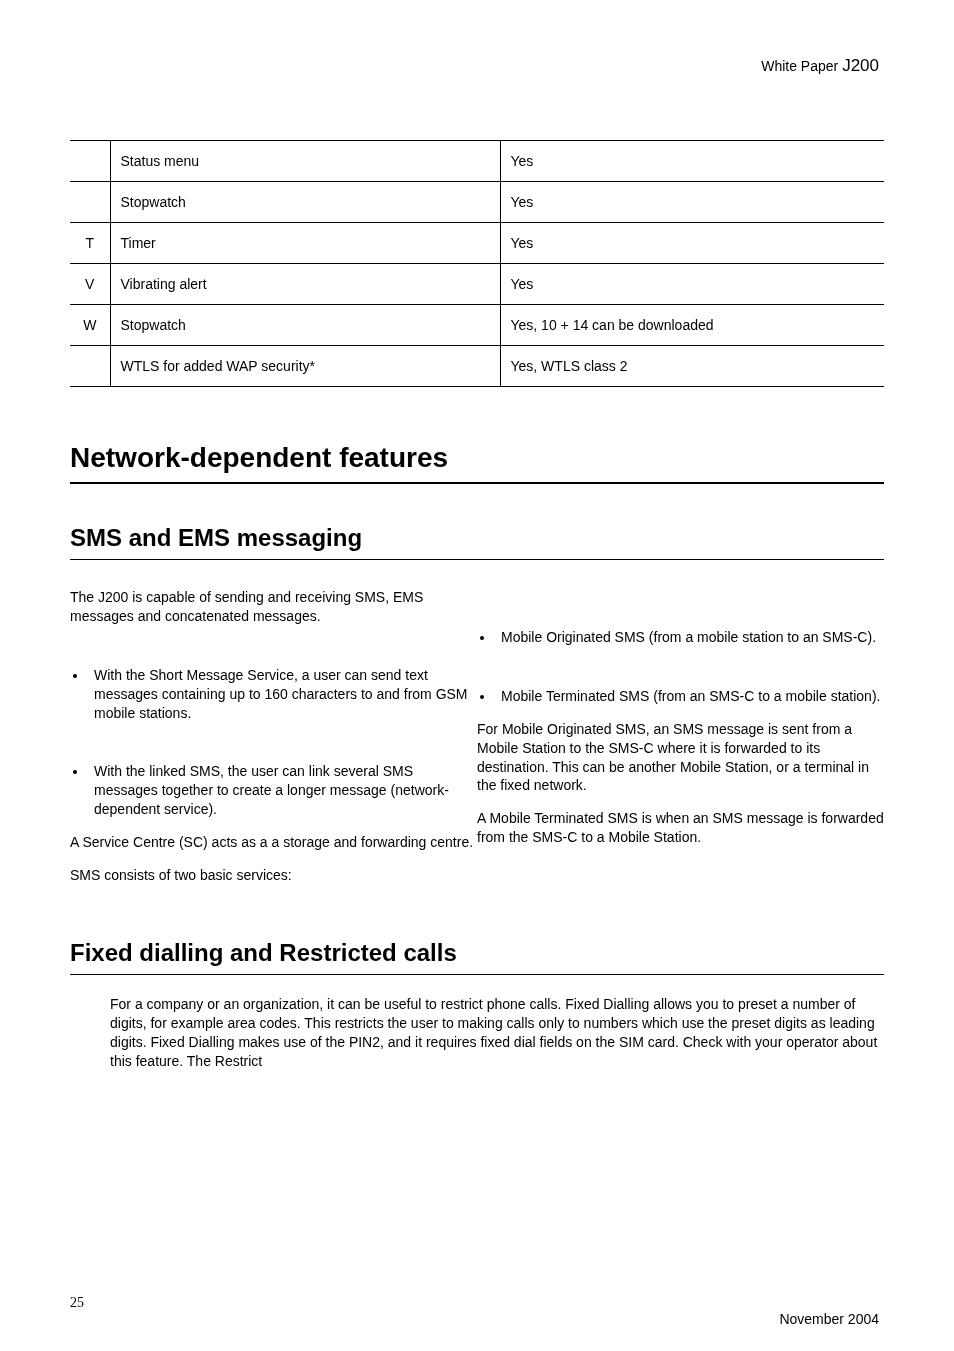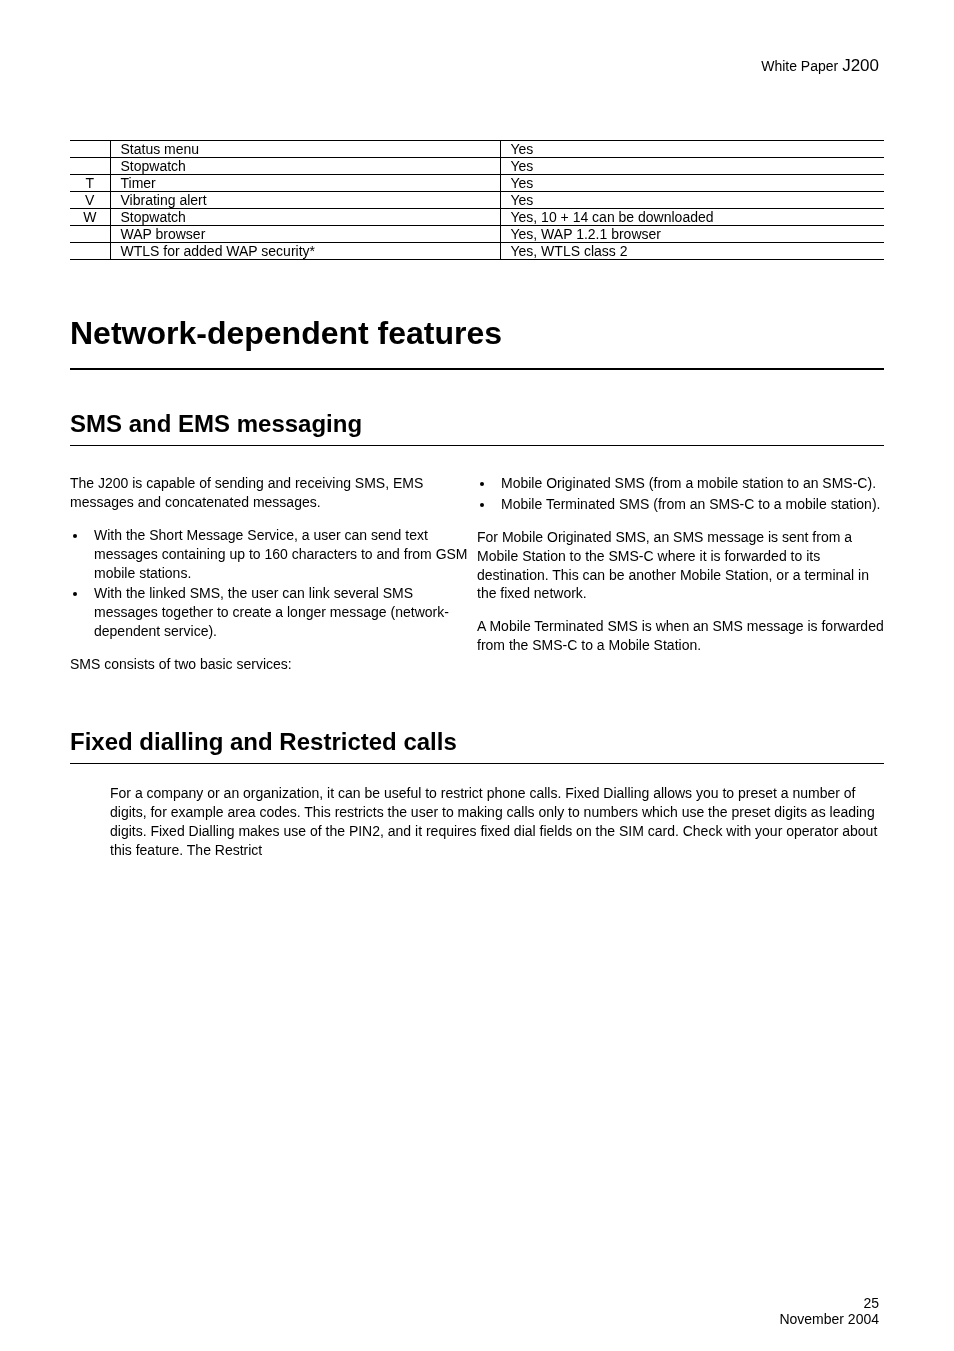--- a/index.html
+++ b/index.html
@@ -29,39 +29,39 @@
       width: 100%;
     }
     table {
       width: 100%;
       border-collapse: collapse;
       font-size: 14px;
     }
     td {
       border-top: 1px solid #000;
       border-bottom: 1px solid #000;
-      padding: 0 10px;
+      padding: 12px 10px;
       vertical-align: top;
     }
     td.letter-col {
       width: 40px;
       text-align: center;
       border-right: 1px solid #000;
     }
     td.feature-col {
       width: 390px;
       border-right: 1px solid #000;
     }
     td.value-col {
     }
     h1 {
-      font-size: 32px;
+      font-size: 28px;
       font-weight: bold;
       margin-top: 55px;
-      padding-bottom: 16px;
+      padding-bottom: 8px;
       border-bottom: 2px solid #000;
     }
     h2 {
       font-size: 24px;
       font-weight: bold;
       margin-top: 40px;
       padding-bottom: 7px;
       border-bottom: 1.5px solid #000;
     }
     .two-col {
@@ -76,30 +76,32 @@
     .col p {
       margin-bottom: 14px;
     }
     .col ul {
       margin-bottom: 14px;
       padding-left: 18px;
     }
     .col li {
       margin-bottom: 2px;
       padding-left: 6px;
+      margin-top: 40px;
     }
     .footer {
       position: absolute;
       bottom: 40px;
       left: 70px;
       right: 75px;
       font-size: 14px;
     }
     .page-num {
-      text-align: right;
+      text-align: left;
+      font-family: Liberation Serif, serif;
     }
     .footer-date {
       position: absolute;
       right: 0;
       top: 16px;
     }
     .section2-content {
       display: flex;
       gap: 30px;
       margin-top: 20px;
@@ -138,43 +140,39 @@
           <td class="feature-col">Vibrating alert</td>
           <td class="value-col">Yes</td>
         </tr>
         <tr>
           <td class="letter-col">W</td>
           <td class="feature-col">Stopwatch</td>
           <td class="value-col">Yes, 10 + 14 can be downloaded</td>
         </tr>
         <tr>
           <td class="letter-col"></td>
-          <td class="feature-col">WAP browser</td>
-          <td class="value-col">Yes, WAP 1.2.1 browser</td>
-        </tr>
-        <tr>
-          <td class="letter-col"></td>
           <td class="feature-col">WTLS for added WAP security*</td>
           <td class="value-col">Yes, WTLS class 2</td>
         </tr>
       </tbody>
   </table>
 </div>
 
 <h1>Network-dependent features</h1>
 
 <h2>SMS and EMS messaging</h2>
 
 <div class="two-col">
   <div class="col">
     <p>The J200 is capable of sending and receiving SMS, EMS messages and concatenated messages.</p>
     <ul>
       <li>With the Short Message Service, a user can send text messages containing up to 160 characters to and from GSM mobile stations.</li>
       <li>With the linked SMS, the user can link several SMS messages together to create a longer message (network-dependent service).</li>
     </ul>
+    <p>A Service Centre (SC) acts as a a storage and forwarding centre.</p>
     <p>SMS consists of two basic services:</p>
   </div>
   <div class="col">
     <ul>
       <li>Mobile Originated SMS (from a mobile station to an SMS-C).</li>
       <li>Mobile Terminated SMS (from an SMS-C to a mobile station).</li>
     </ul>
     <p>For Mobile Originated SMS, an SMS message is sent from a Mobile Station to the SMS-C where it is forwarded to its destination. This can be another Mobile Station, or a terminal in the fixed network.</p>
     <p>A Mobile Terminated SMS is when an SMS message is forwarded from the SMS-C to a Mobile Station.</p>
   </div>

